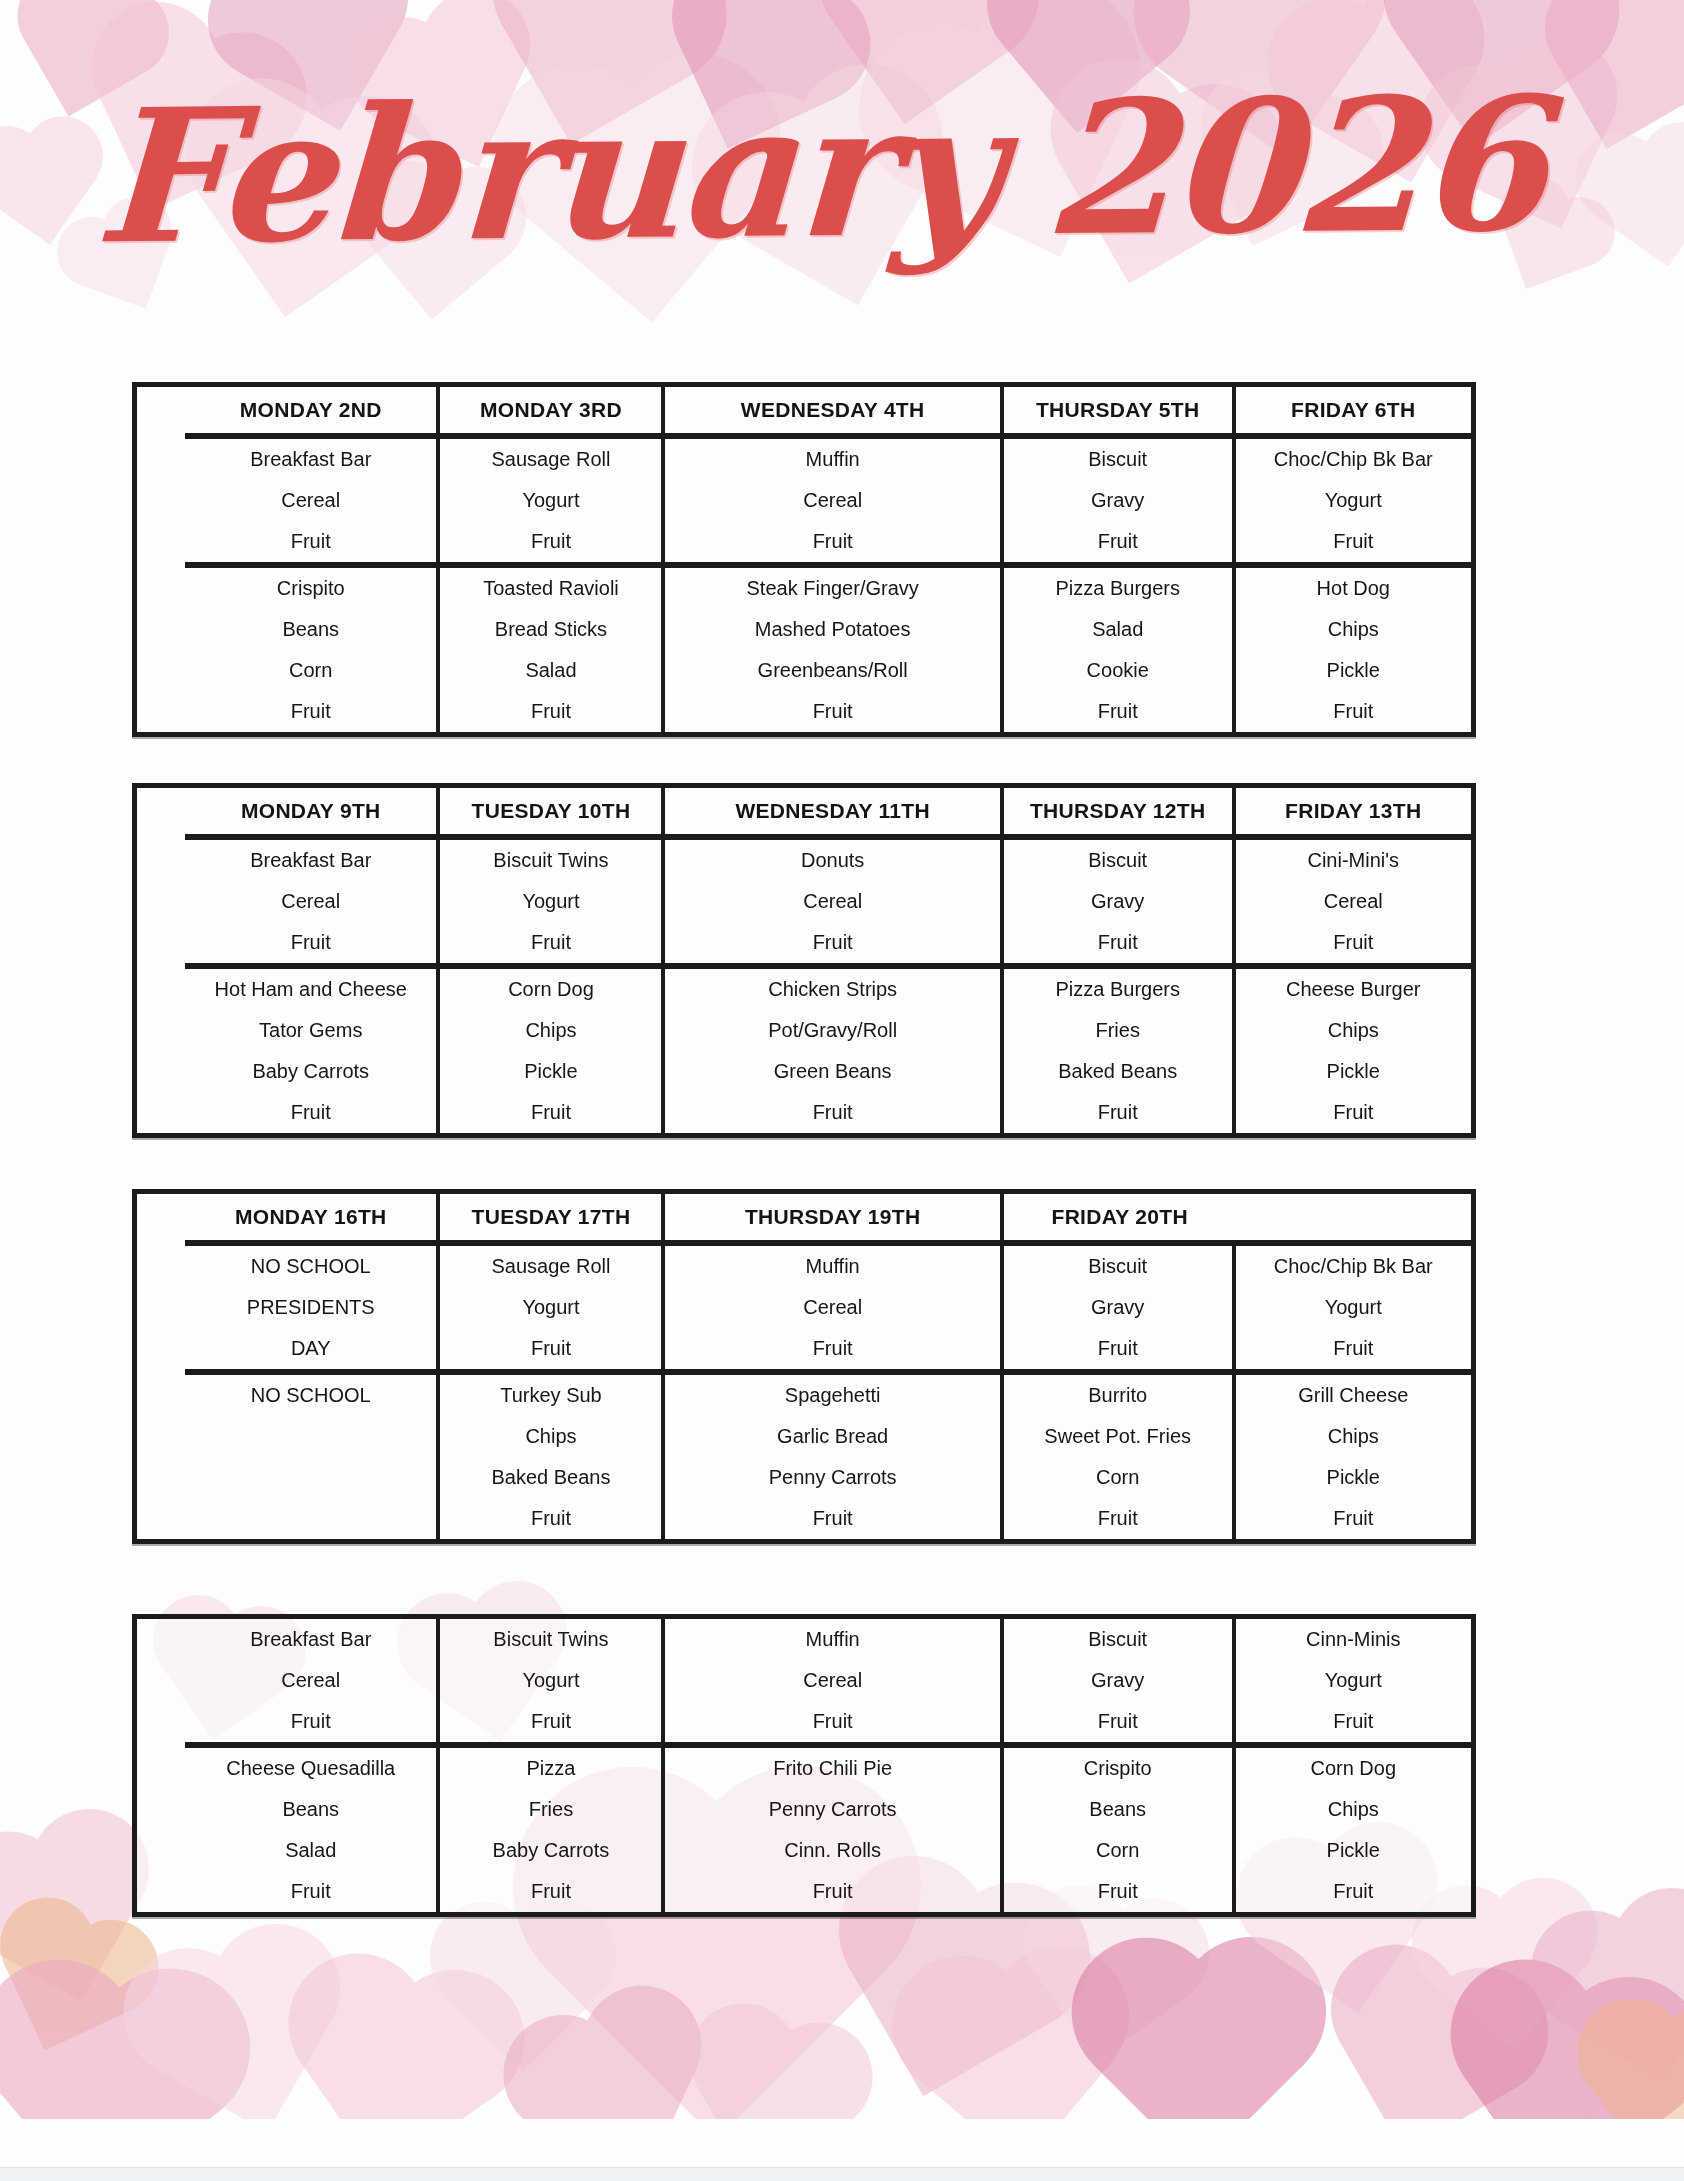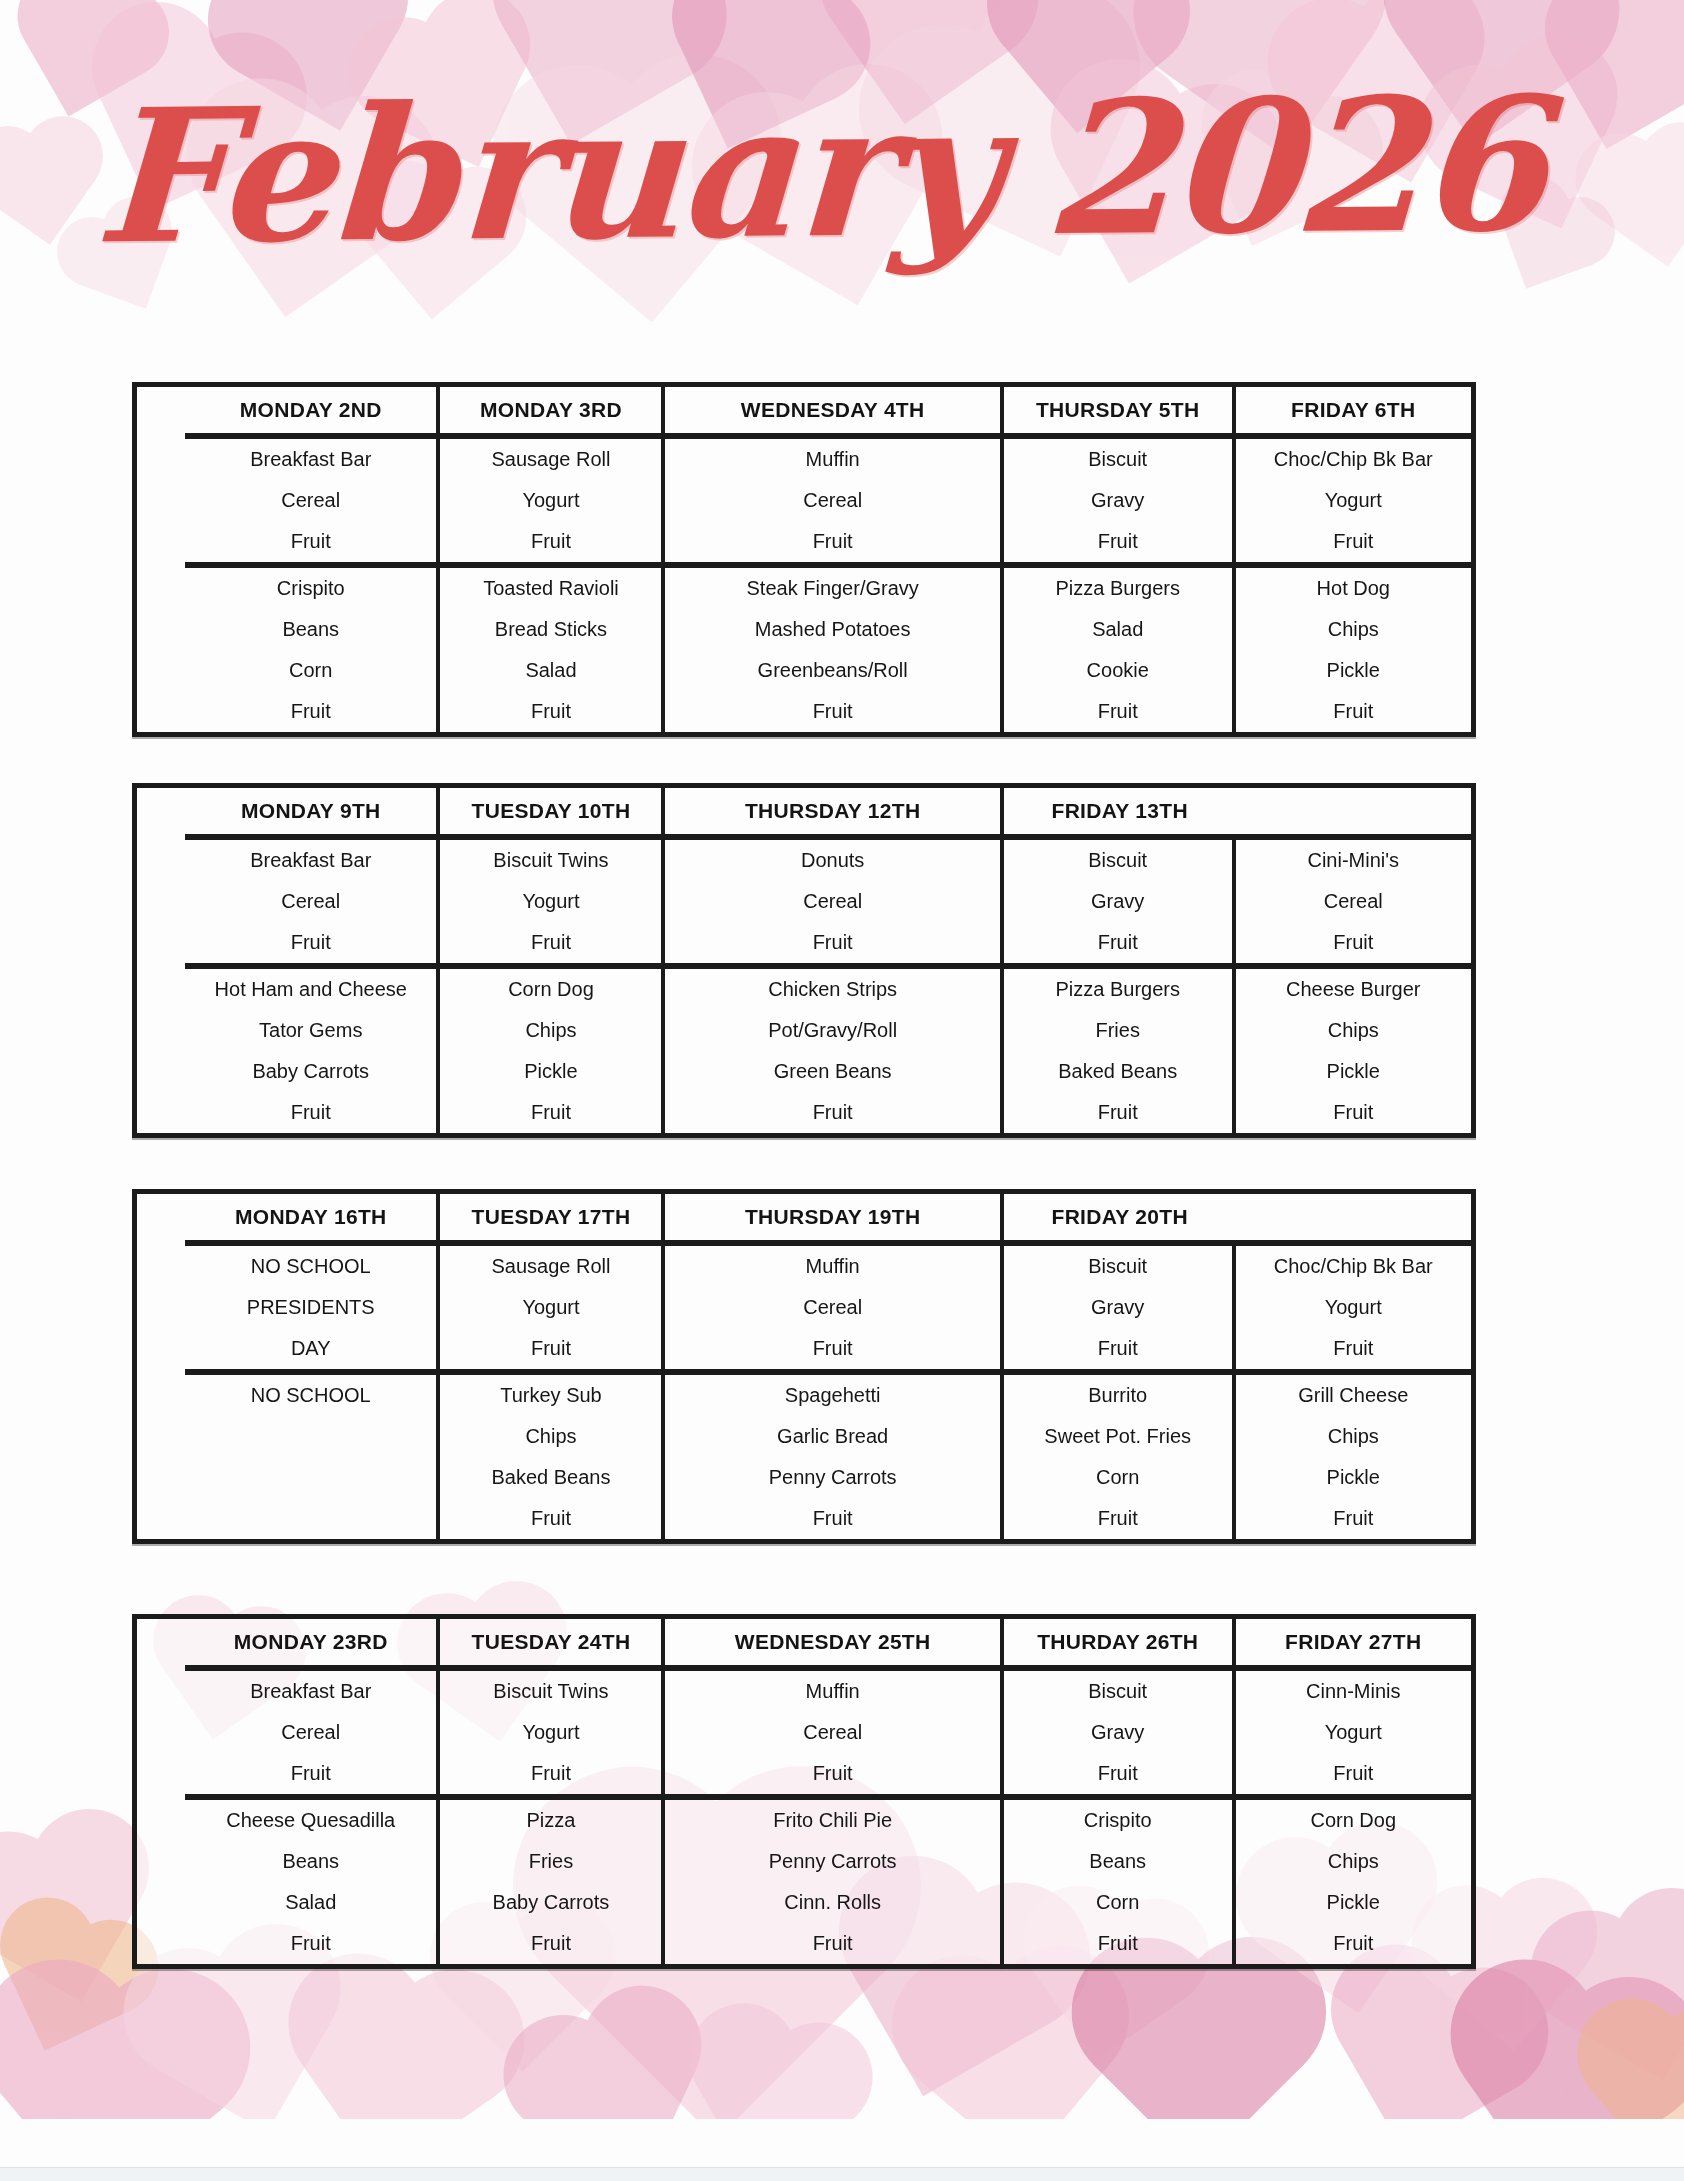--- a/index.html
+++ b/index.html
@@ -246,20 +246,21 @@
             <div class="item">Chips</div>
             <div class="item">Pickle</div>
             <div class="item">Fruit</div>
           </div>
         </div>
       </div>
       <div class="week-table" style="top: 783px;">
         <div class="row header-row">
           <div class="cell header-cell">MONDAY 9TH</div>
           <div class="cell header-cell">TUESDAY 10TH</div>
+          <div class="cell header-cell">WEDNESDAY 11TH</div>
           <div class="cell header-cell">THURSDAY 12TH</div>
           <div class="cell header-cell">FRIDAY 13TH</div>
         </div>
         <div class="row breakfast-row">
           <div class="cell menu-cell">
             <div class="item">Breakfast Bar</div>
             <div class="item">Cereal</div>
             <div class="item">Fruit</div>
           </div>
           <div class="cell menu-cell">
@@ -377,27 +378,20 @@
           </div>
           <div class="cell menu-cell">
             <div class="item">Grill Cheese</div>
             <div class="item">Chips</div>
             <div class="item">Pickle</div>
             <div class="item">Fruit</div>
           </div>
         </div>
       </div>
       <div class="week-table" style="top: 1614px;">
-        <div class="row header-row">
-          <div class="cell header-cell">MONDAY 23RD</div>
-          <div class="cell header-cell">TUESDAY 24TH</div>
-          <div class="cell header-cell">WEDNESDAY 25TH</div>
-          <div class="cell header-cell">THURDAY 26TH</div>
-          <div class="cell header-cell">FRIDAY 27TH</div>
-        </div>
         <div class="row breakfast-row">
           <div class="cell menu-cell">
             <div class="item">Breakfast Bar</div>
             <div class="item">Cereal</div>
             <div class="item">Fruit</div>
           </div>
           <div class="cell menu-cell">
             <div class="item">Biscuit Twins</div>
             <div class="item">Yogurt</div>
             <div class="item">Fruit</div>

